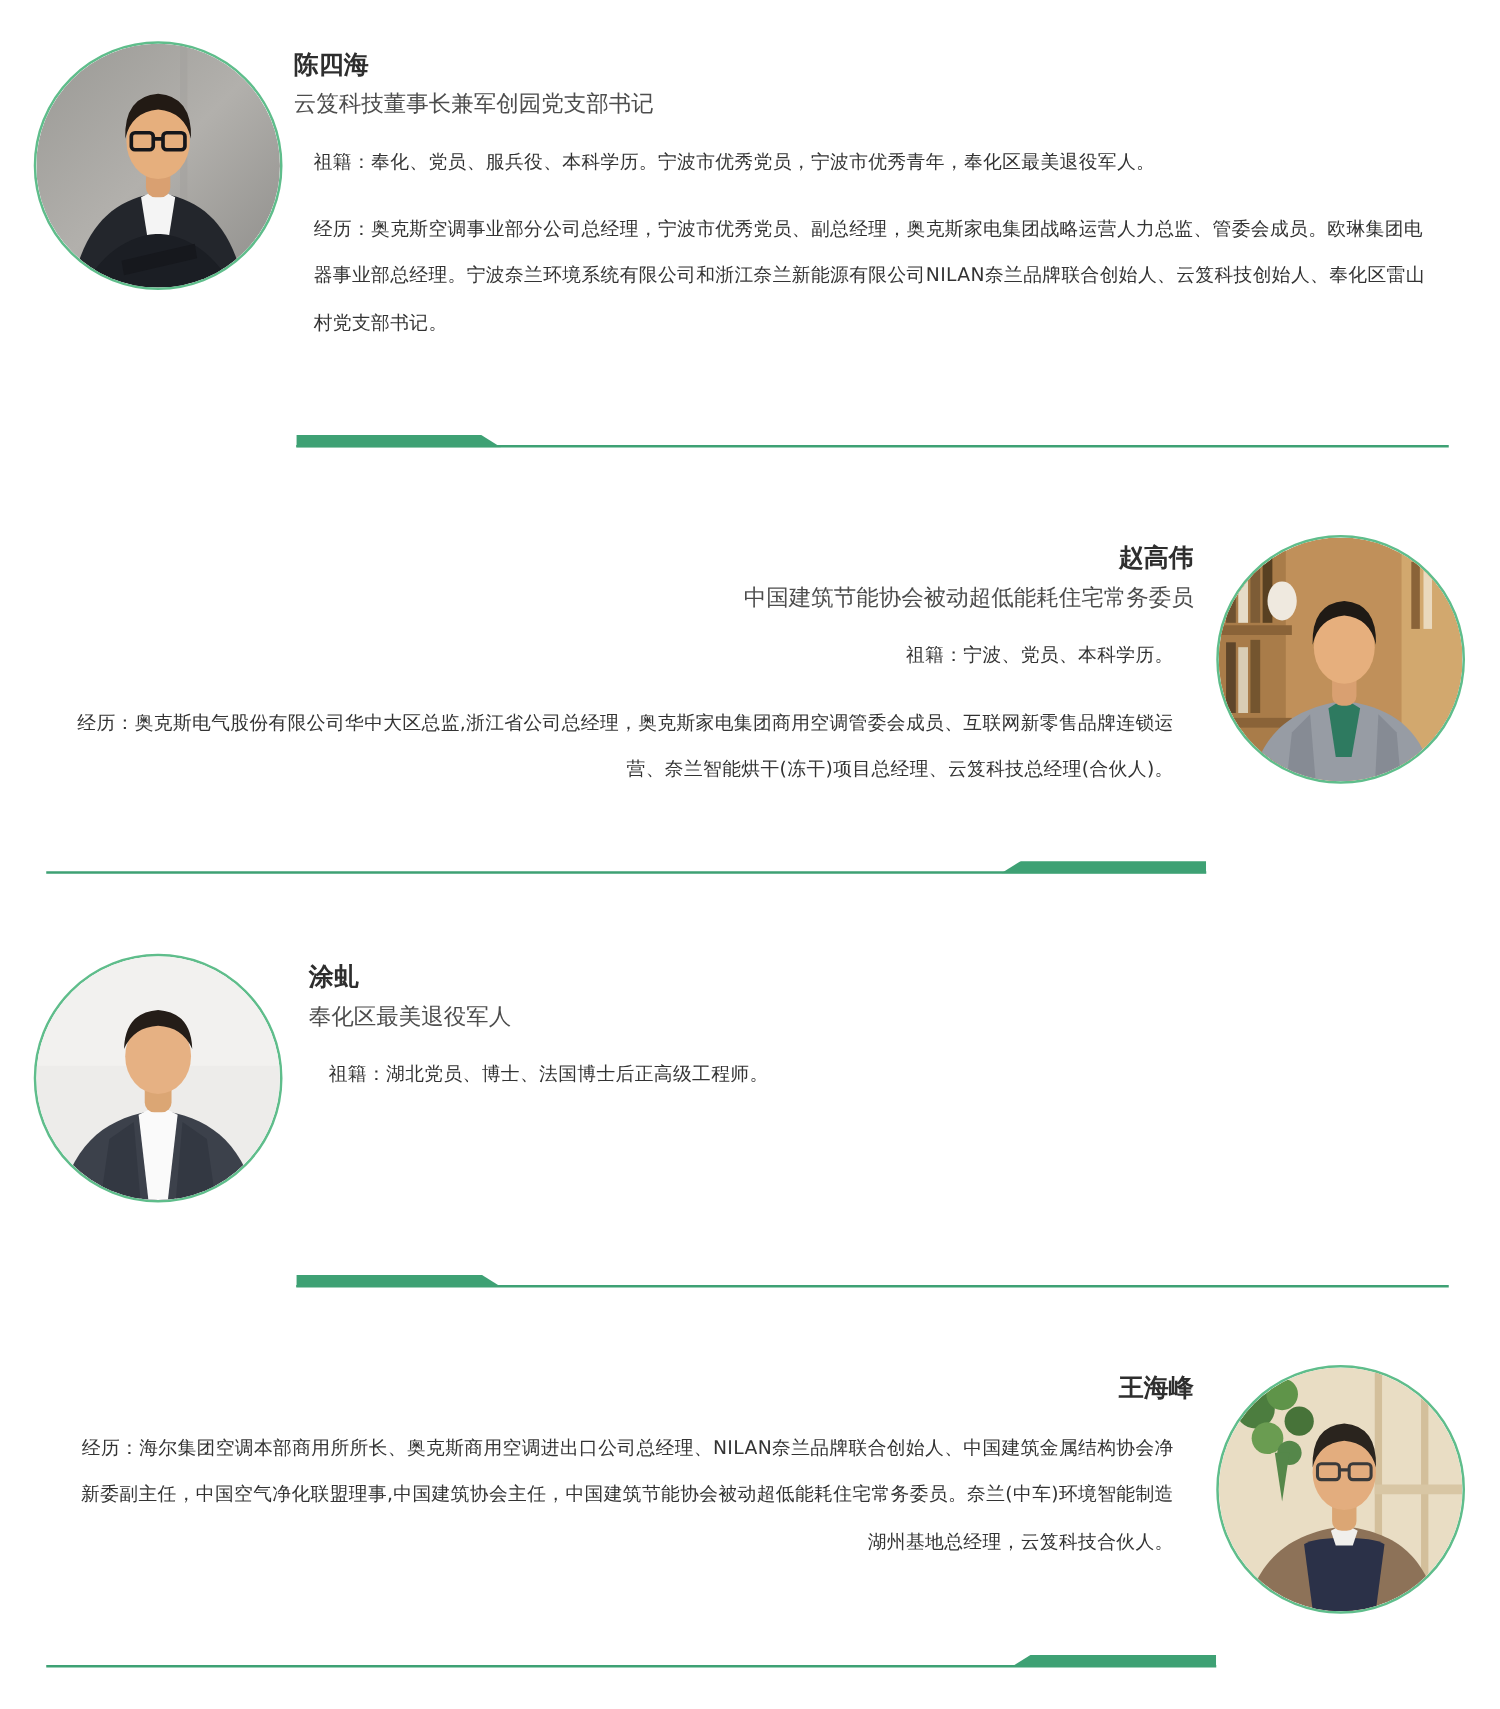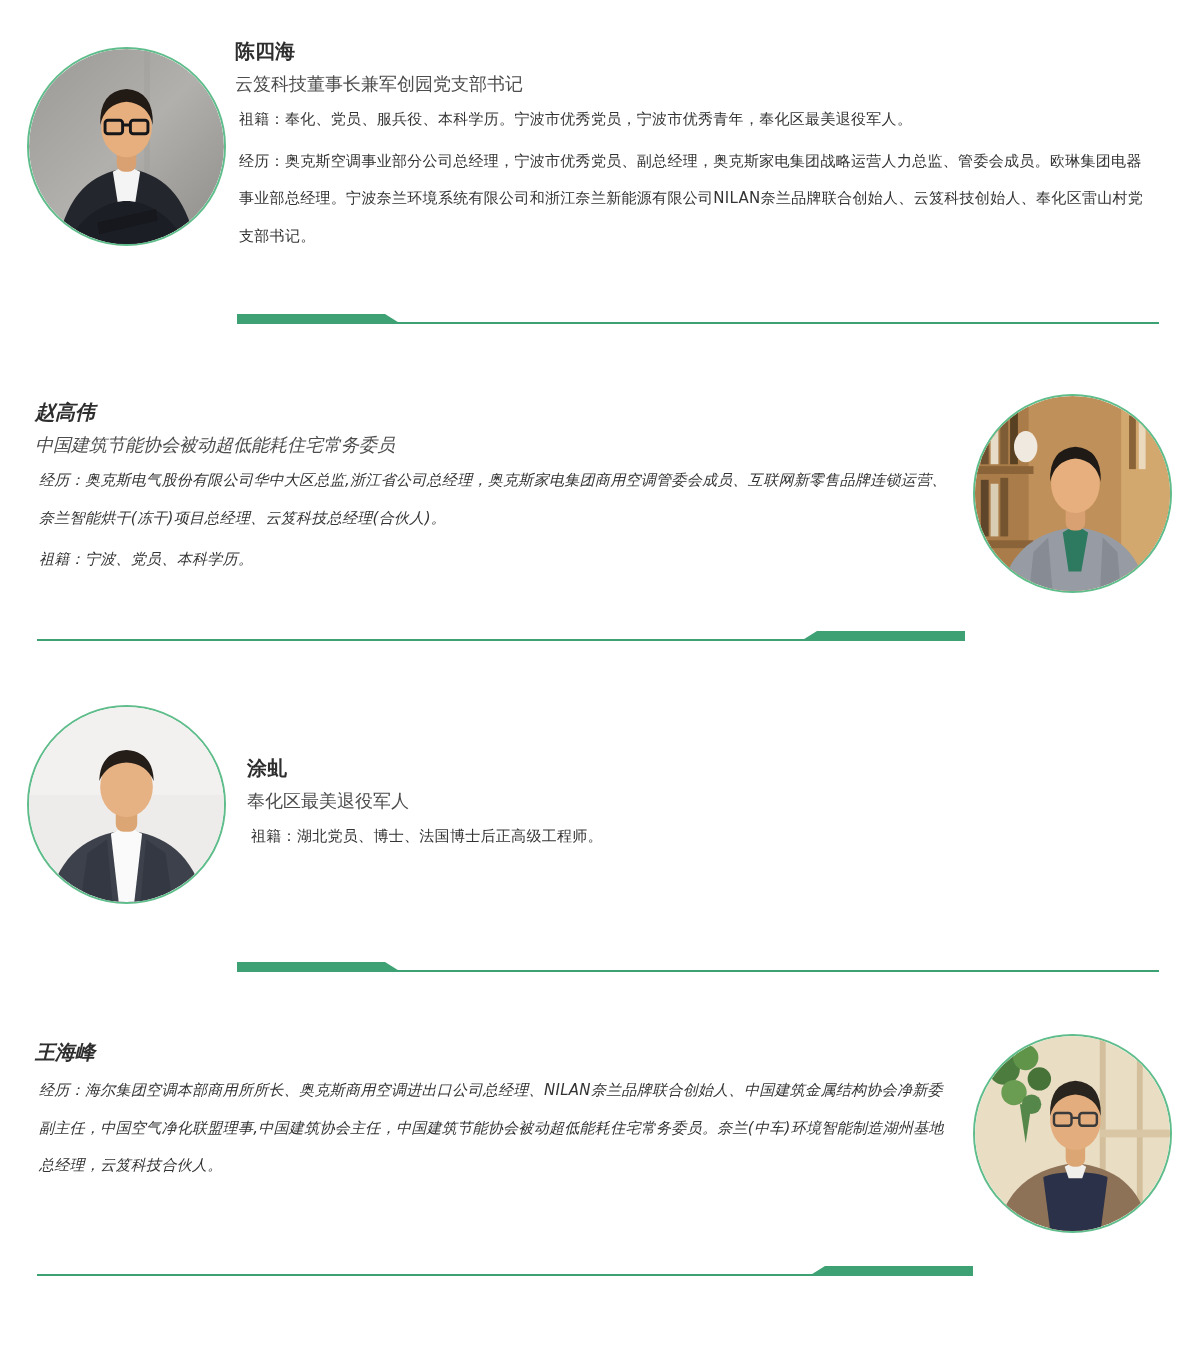--- a/index.html
+++ b/index.html
@@ -27,29 +27,29 @@
   .p-name{
     margin:4px 0 0 0;
     font-size:20px;line-height:28px;font-weight:bold;color:#2e2e2e;
   }
   .p-title{
     margin:8px 0 0 0;
     font-size:18px;line-height:22px;color:var(--title-ink);
   }
   .p-body{margin:6px 0 0 0;}
   .p-body p{
-    margin:4px;font-size:15px;line-height:37.5px;color:var(--ink);
+    margin:16px;font-size:15px;line-height:37.5px;color:var(--ink);
     letter-spacing:0.3px;
   }
   
-  .profile.side-left{margin-right:40px;margin-left:27px;align-items:center;}
+  .profile.side-left{margin-right:40px;margin-left:27px;}
   .profile.side-left .info{margin-left:9px;}
   
   .profile.side-right{margin-left:35px;margin-right:28px;flex-direction:row-reverse;}
-  .profile.side-right .info{margin-right:18px;font-style:italic;}
+  .profile.side-right .info{margin-right:18px;text-align:right;}
   .sec-1{margin-top:33px;}
   .sec-2{margin-top:70px;}
   .sec-3{margin-top:64px;gap:12px;}
   .sec-4{margin-top:62px;}
   
   .divider{position:relative;height:10px;}
   .divider .line{
     position:absolute;left:0;right:0;bottom:0;height:2px;background:var(--green);
   }
   .divider .bar{
@@ -151,22 +151,22 @@
           <ellipse cx="103" cy="90" rx="25" ry="30" fill="#e6af7d"></ellipse>
           <path d="M77,88 Q76,54 103,52 Q130,54 129,88 Q124,66 103,64 Q82,66 77,88 Z" fill="#1f1a15"></path>
         </g>
       </svg>
     </div>
   </div>
   <div class="info">
     <h2 class="p-name">赵高伟</h2>
     <div class="p-title">中国建筑节能协会被动超低能耗住宅常务委员</div>
     <div class="p-body">
+      <p>祖籍：宁波、党员、本科学历。</p>
       <p>经历：奥克斯电气股份有限公司华中大区总监,浙江省公司总经理，奥克斯家电集团商用空调管委会成员、互联网新零售品牌连锁运营、奈兰智能烘干(冻干)项目总经理、云笈科技总经理(合伙人)。</p>
-      <p>祖籍：宁波、党员、本科学历。</p>
     </div>
   </div>
 </section>
 
 <div class="divider bar-right d2">
   <span class="line"></span>
   <span class="bar"></span>
 </div>
 
 <section class="profile side-left sec-3">

